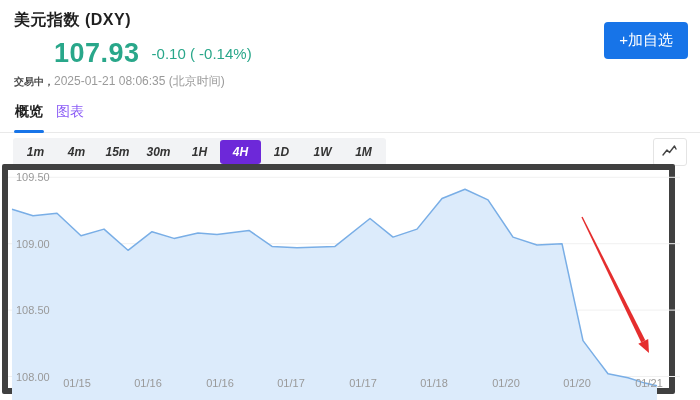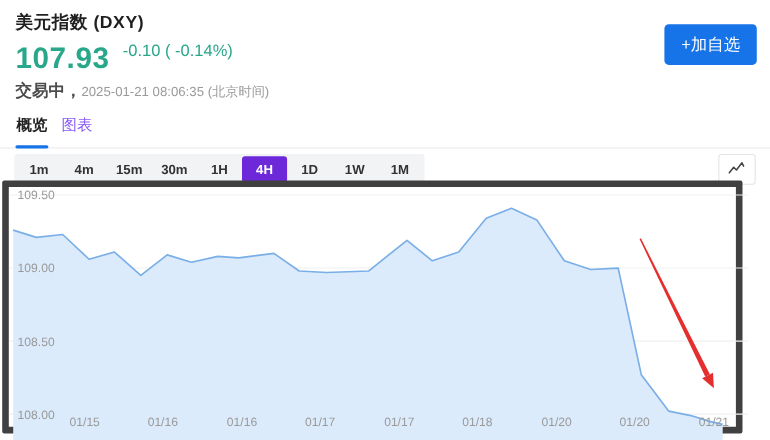--- a/index.html
+++ b/index.html
@@ -2,38 +2,38 @@
 <html><head>
 <meta charset="utf-8">
 <style>
   * { margin:0; padding:0; box-sizing:border-box; }
   html,body { width:700px; height:400px; background:#fff; overflow:hidden;
               font-family:"Liberation Sans", sans-serif; }
   .page { position:relative; width:700px; height:400px; }
 
   .header { position:relative; padding:10px 14px 0 14px; }
   .title { font-size:16px; font-weight:bold; color:#1f1f1f; letter-spacing:.5px; }
-  .price-row { margin-top:7px; display:flex; align-items:flex-start; gap:12px; }
+  .price-row { margin-top:7px; display:flex; align-items:center; gap:12px;margin-left:40px; }
   .price { font-size:27px; font-weight:bold; color:#29a78a; letter-spacing:.5px; }
   .change { font-size:15px; color:#29a78a; }
   .status-row { margin-top:4px; font-size:12px; color:#9a9a9a; }
-  .status { color:#4c4c4c; font-weight:bold; font-size:15px; }
+  .status { color:#4c4c4c; font-weight:bold; font-size:10px; }
   .add-btn { position:absolute; right:12px; top:22px; background:#1774e8; color:#fff;
              border:none; border-radius:4px; font-size:15px; padding:9px 15px;
              cursor:pointer; font-family:inherit; }
 
   .tabs { display:flex; gap:13px; padding:0 15px; margin-top:13px;
           border-bottom:1px solid #e9e9e9; }
   .tab { font-size:14px; color:#8b5cf6; position:relative; padding-bottom:11px; cursor:pointer; }
   .tab.active { color:#222; font-weight:bold; }
   .tab.active::after { content:""; position:absolute; left:-1px; right:-1px; bottom:-1px;
                        height:3px; background:#1774e8; border-radius:2px; }
 
   .toolbar { display:flex; justify-content:space-between; align-items:center;
-             margin:5px 13px 0 13px; }
+             margin:5px 13px 0 13px;font-style:italic; }
   .tf-bar { display:flex; background:#f2f3f5; border-radius:3px; padding:2px; }
   .tf-btn { padding:5px 0; width:41px; font-size:12px; font-weight:bold; color:#333;
             text-align:center; border-radius:3px; cursor:pointer; }
   .tf-btn.active { background:#6d28d9; color:#fff; }
   .chart-type-btn { width:34px; height:28px; background:#fff; border:1px solid #e4e4e4;
                     border-radius:3px; display:flex; align-items:center; justify-content:center;
                     cursor:pointer; padding:0; }
 
   .chart-box { position:absolute; left:2px; top:164px; width:673px; height:230px;
                border:6px solid #404040; border-radius:2px;text-align:center; }

